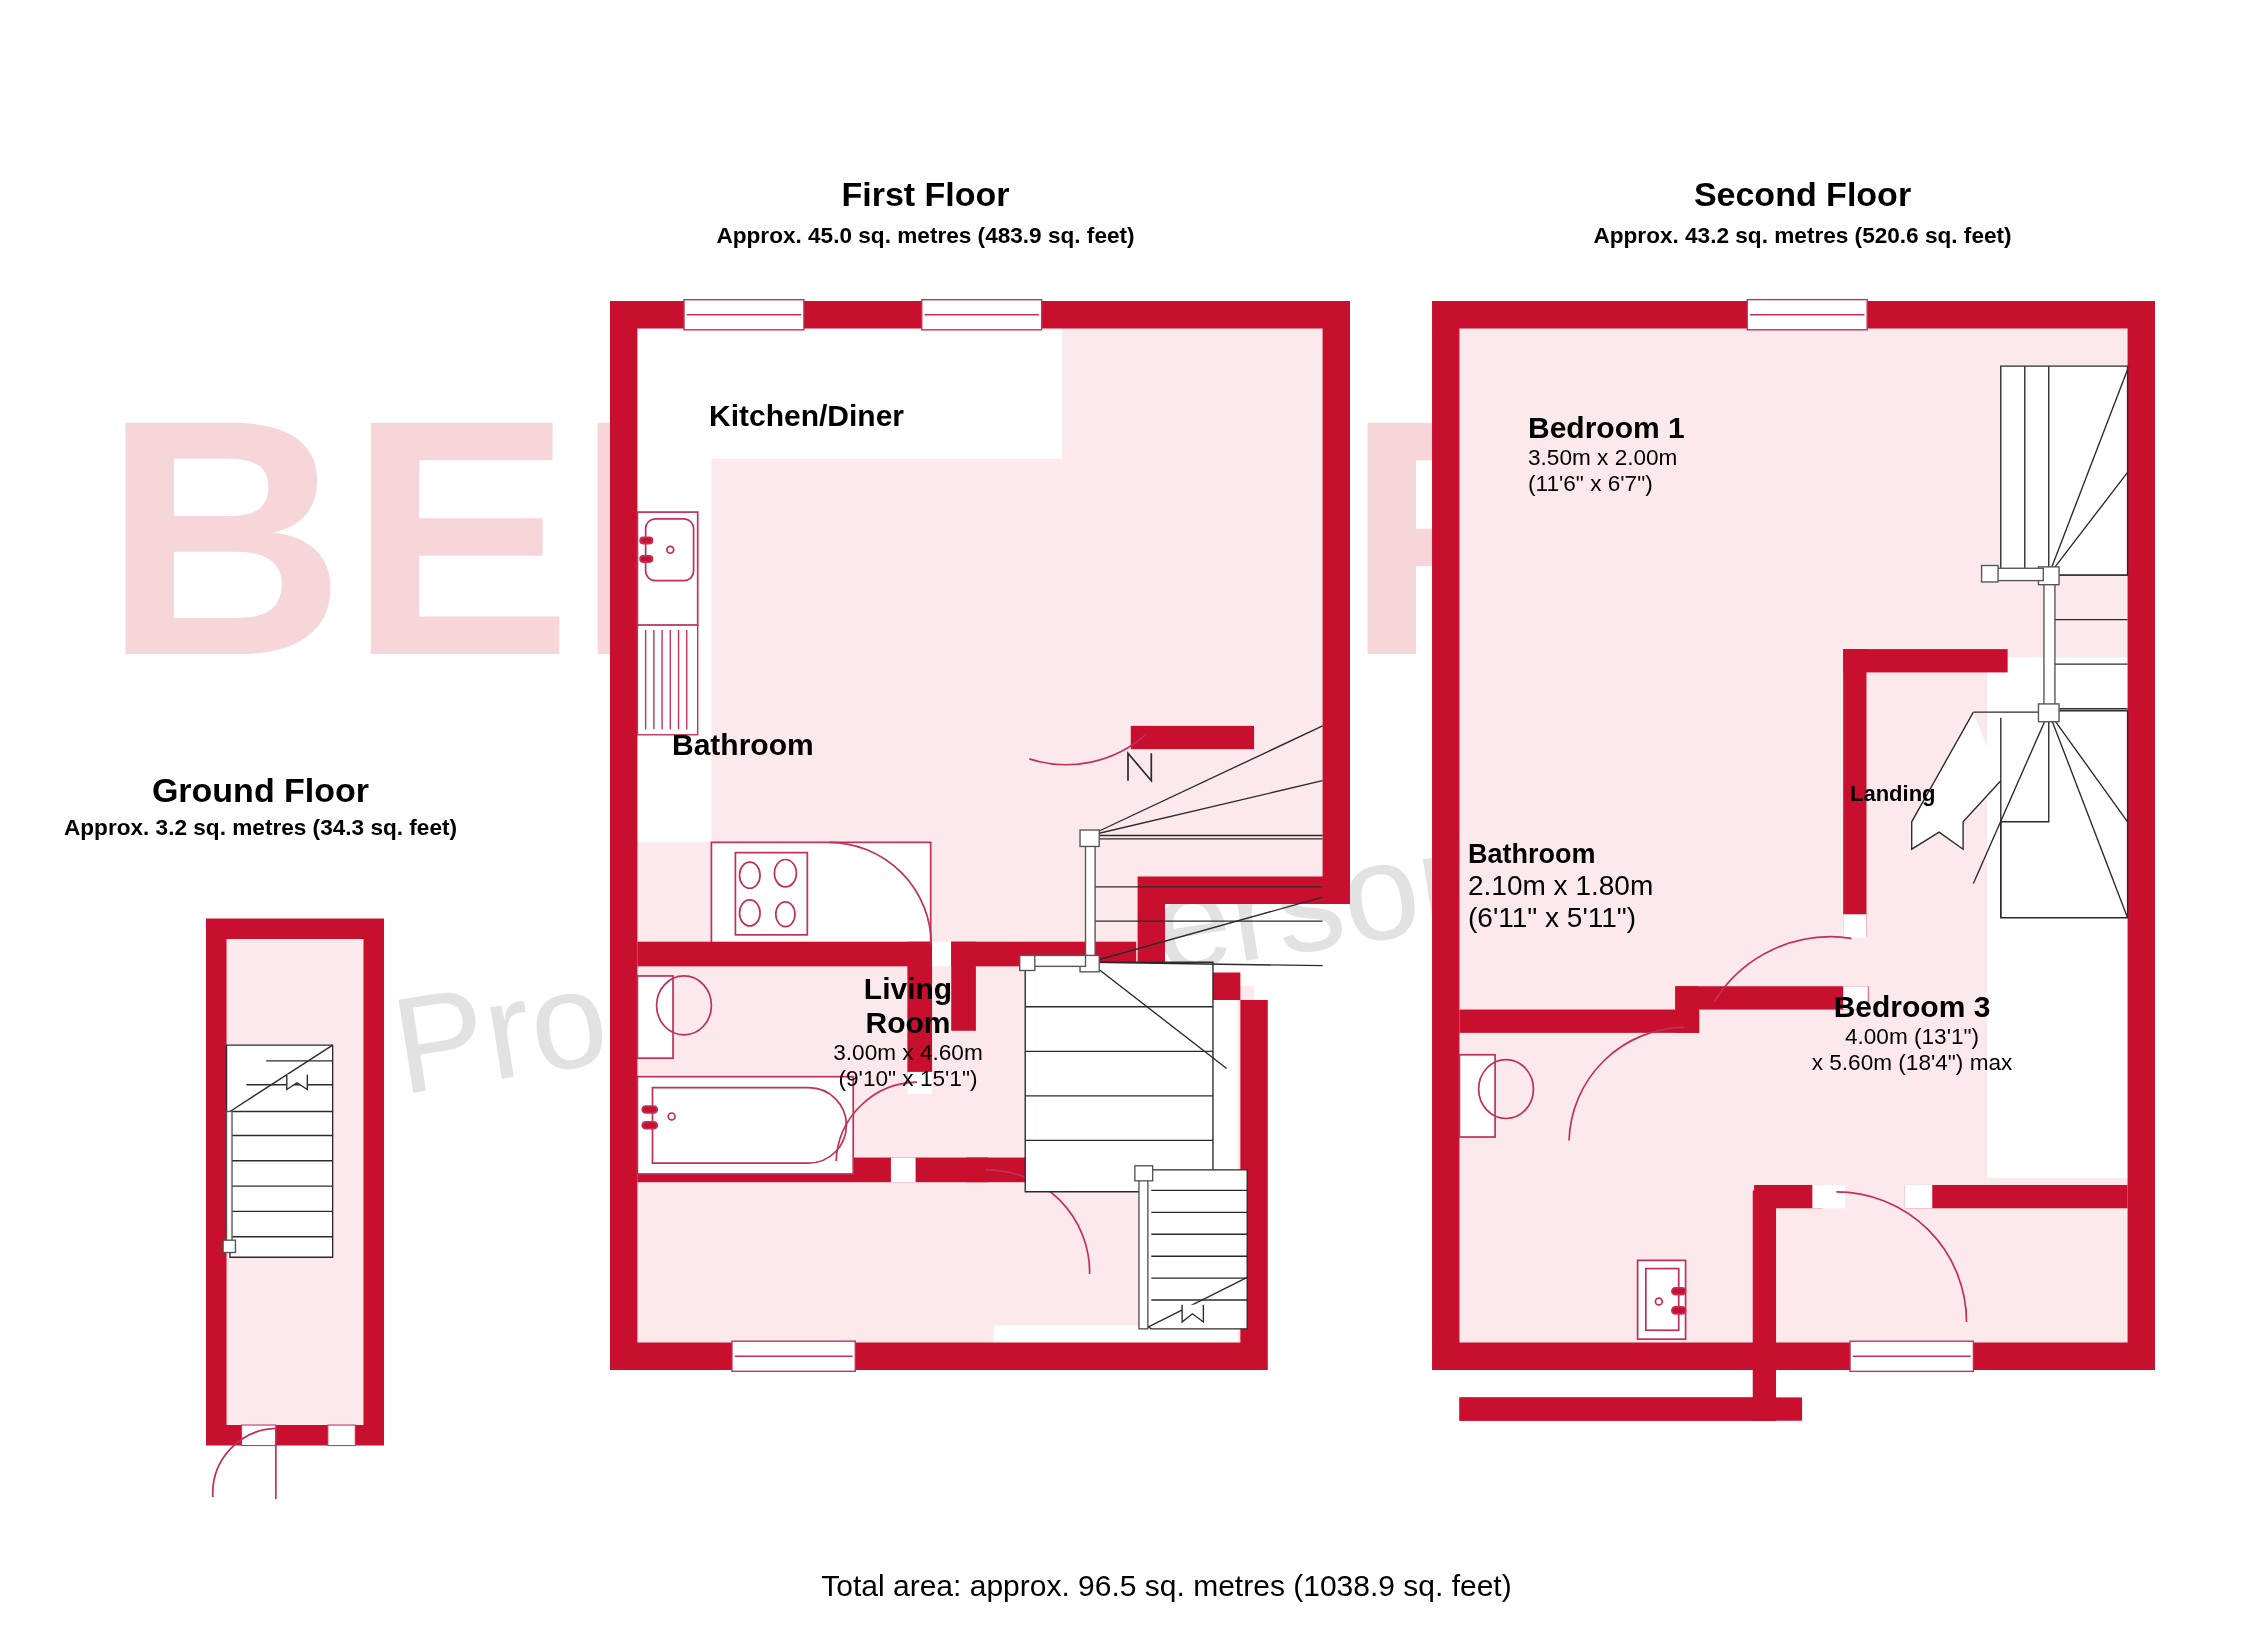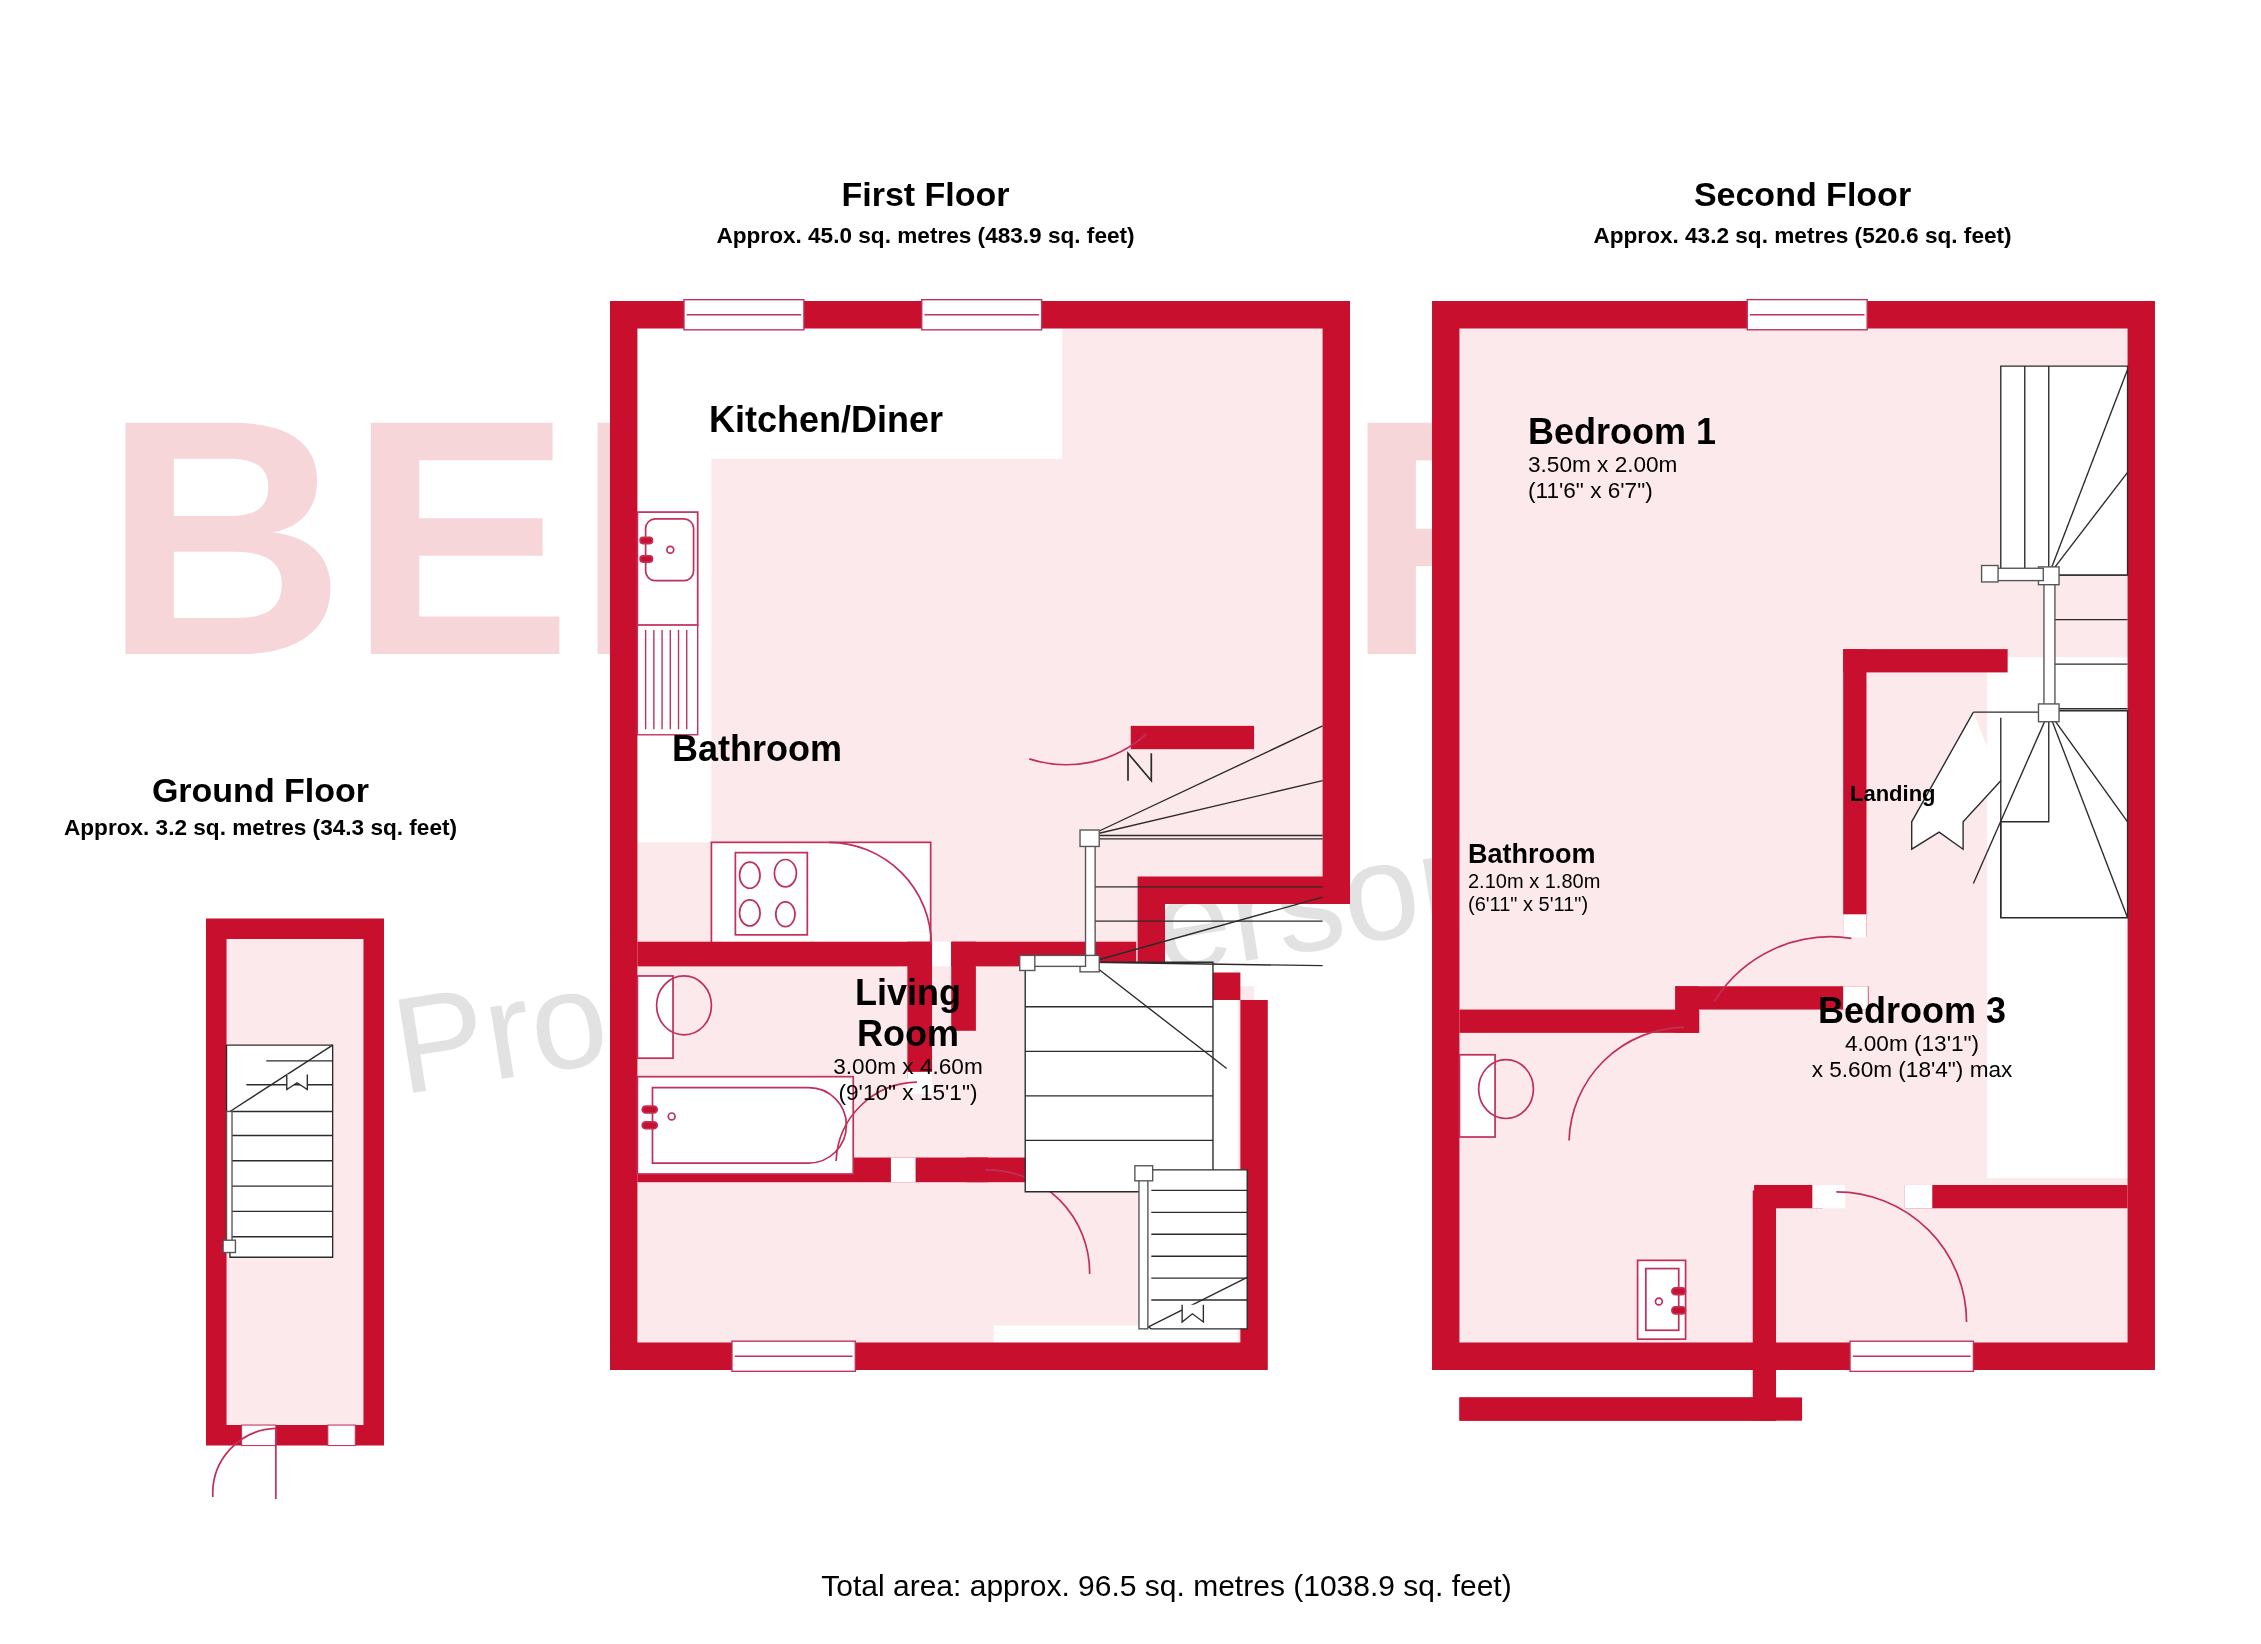--- a/index.html
+++ b/index.html
@@ -30,25 +30,25 @@
   .floor-title{position:absolute;text-align:center;font-weight:bold;font-size:34px;line-height:1.15;}
   .floor-sub{position:absolute;text-align:center;font-size:22.6px;line-height:1.15;font-weight:bold;}
   .total-area{position:absolute;left:0;width:2261px;top:1569px;text-align:center;font-size:30px;padding-left:36px;}
 
   
   .plan{position:absolute;}
   svg{display:block;overflow:visible;}
 
   
   .lbl{position:absolute;line-height:1.14;white-space:nowrap;}
-  .lbl .nm{font-weight:bold;font-size:36px;display:block;}
+  .lbl .nm{font-weight:bold;font-size:30px;display:block;}
   .lbl .dim{font-size:22.6px;display:block;}
   .lbl.ctr{text-align:center;}
   .lbl.small .nm{font-size:27px;}
-  .lbl.small .dim{font-size:20px;}
+  .lbl.small .dim{font-size:28px;}
   .lbl.landing{font-weight:bold;font-size:22px;}
 </style>
 </head>
 <body>
 
 <div class="stage">
 
   <div class="wm-belvoir">BELVOIR!</div>
   <div class="wm-tag">Property is personal</div>
 

